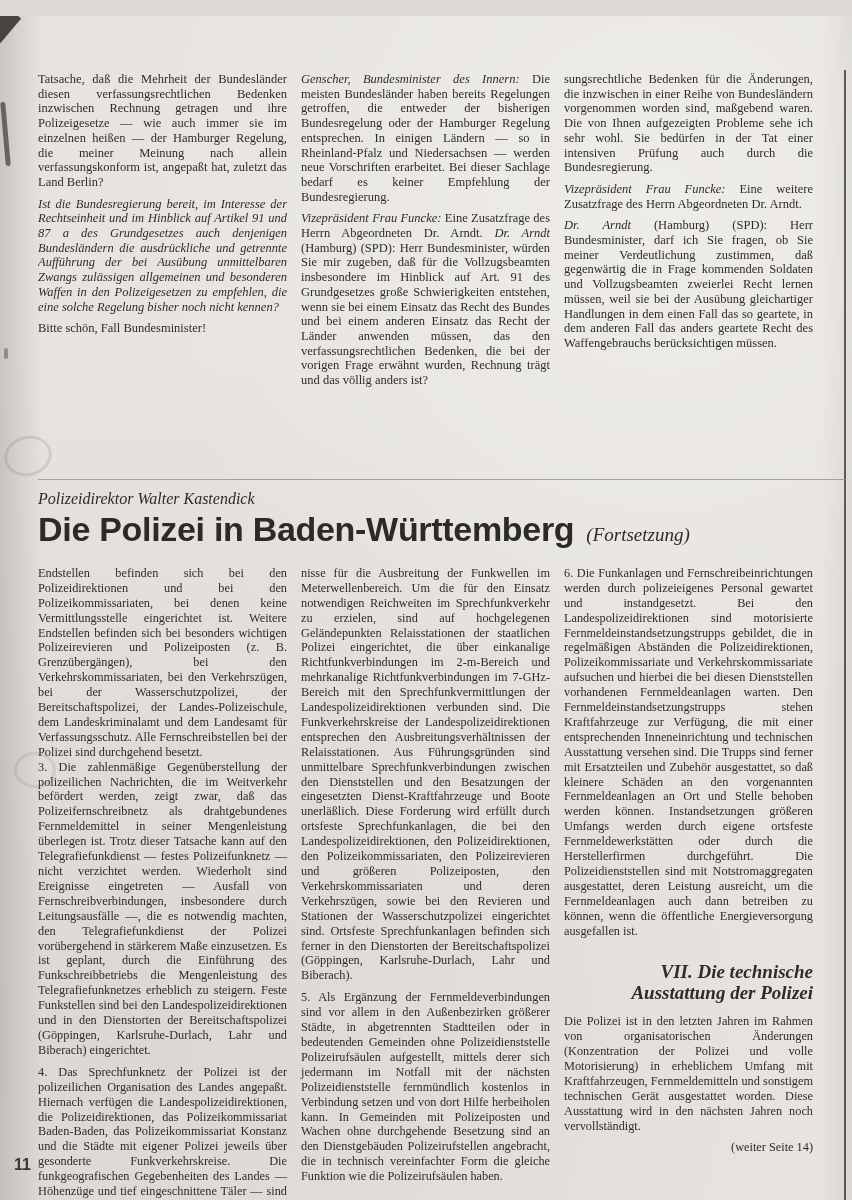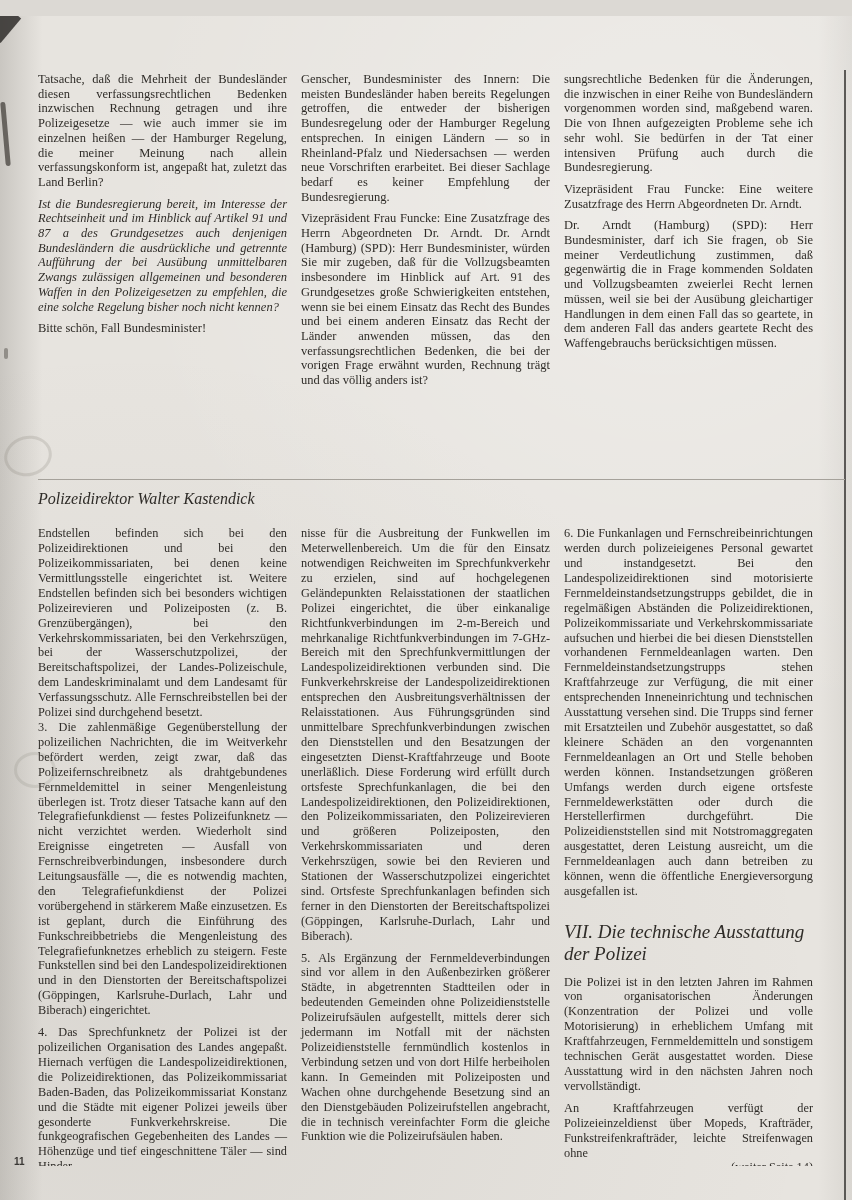--- a/index.html
+++ b/index.html
@@ -29,36 +29,36 @@
   .stamp-2{left:14px;top:736px;width:36px;height:30px;border:3px solid rgba(110,105,95,.15);}
 
   .content{position:absolute;left:38px;top:56px;width:775px;z-index:1;}
 
   .cols{display:flex;gap:14px;}
   .col{flex:1 1 0;min-width:0;text-align:justify;hyphens:auto;-webkit-hyphens:auto;}
 
   .debate{height:402px;overflow:hidden;font-size:12.5px;line-height:14.7px;}
   .para{margin:0 0 7px;}
   .para:last-child{margin-bottom:0;}
-  .it{}
+  .it{font-style:italic;}
   .quote{font-style:italic;}
   .flush{margin-bottom:0;}
   .noteright{text-align:right;margin-top:0;}
-  .heading{font-style:italic;font-weight:normal;font-size:19px;line-height:1.15;margin:22px 0 10px;text-align:left;hyphens:none;}
+  .heading{font-style:italic;font-weight:bold;font-size:19px;line-height:1.15;margin:22px 0 10px;text-align:right;hyphens:none;}
 
   .divider{border:0;border-top:1px solid #a5a19a;width:807px;margin:5px 0 0;}
 
   .article-head{margin-top:9px;}
   .kicker{font-style:italic;font-size:16px;line-height:1.2;color:#2e2b27;}
   .headline{margin:4px 0 0;font-family:"Liberation Sans","DejaVu Sans",sans-serif;font-weight:700;font-size:34px;line-height:1.05;letter-spacing:-.3px;color:#2c2a27;white-space:nowrap;}
   .headline .cont{font-family:"Liberation Serif","DejaVu Serif",serif;font-weight:normal;font-style:italic;font-size:19px;letter-spacing:0;margin-left:12px;}
 
   .article{margin-top:18px;height:640px;overflow:hidden;font-size:12.3px;line-height:14.9px;}
 
-  .page-number{position:absolute;left:14px;top:1140px;font-family:"Liberation Sans","DejaVu Sans",sans-serif;font-weight:700;font-size:10px;color:#3a3835;z-index:1;}
+  .page-number{position:absolute;left:14px;top:1140px;font-family:"Liberation Sans","DejaVu Sans",sans-serif;font-weight:700;font-size:16px;color:#3a3835;z-index:1;}
 </style>
 </head>
 <body>
 
 <div class="page">
 
   <div class="mark-corner"></div>
   <div class="mark-streak"></div>
   <div class="mark-dot"></div>
   <div class="stamp stamp-1"></div>
@@ -81,37 +81,37 @@
           <p class="para"><span>sungsrechtliche Bedenken für die Änderungen, die inzwischen in einer Reihe von Bundesländern vorgenommen worden sind, maßgebend waren. Die von Ihnen aufgezeigten Probleme sehe ich sehr wohl. Sie bedürfen in der Tat einer intensiven Prüfung auch durch die Bundesregierung.</span></p>
           <p class="para"><span class="it">Vizepräsident Frau Funcke:</span><span> Eine weitere Zusatzfrage des Herrn Abgeordneten Dr. Arndt.</span></p>
           <p class="para"><span class="it">Dr. Arndt</span><span> (Hamburg) (SPD): Herr Bundesminister, darf ich Sie fragen, ob Sie meiner Verdeutlichung zustimmen, daß gegenwärtig die in Frage kommenden Soldaten und Vollzugsbeamten zweierlei Recht lernen müssen, weil sie bei der Ausübung gleichartiger Handlungen in dem einen Fall das so geartete, in dem anderen Fall das anders geartete Recht des Waffengebrauchs berücksichtigen müssen.</span></p>
         </div>
     </section>
 
     <hr class="divider">
 
     <header class="article-head">
       <div class="kicker">Polizeidirektor Walter Kastendick</div>
+      <h1 class="headline"><span>Die Polizei in Baden-Württemberg</span><span class="cont">(Fortsetzung)</span></h1>
     </header>
 
     <section class="cols article">
       <div class="col">
           <p class="para flush"><span>Endstellen befinden sich bei den Polizeidirektionen und bei den Polizeikommissariaten, bei denen keine Vermittlungsstelle eingerichtet ist. Weitere Endstellen befinden sich bei besonders wichtigen Polizeirevieren und Polizeiposten (z. B. Grenzübergängen), bei den Verkehrskommissariaten, bei den Verkehrszügen, bei der Wasserschutzpolizei, der Bereitschaftspolizei, der Landes-Polizeischule, dem Landeskriminalamt und dem Landesamt für Verfassungsschutz. Alle Fernschreibstellen bei der Polizei sind durchgehend besetzt.</span></p>
           <p class="para"><span>3. Die zahlenmäßige Gegenüberstellung der polizeilichen Nachrichten, die im Weitverkehr befördert werden, zeigt zwar, daß das Polizeifernschreibnetz als drahtgebundenes Fernmeldemittel in seiner Mengenleistung überlegen ist. Trotz dieser Tatsache kann auf den Telegrafiefunkdienst — festes Polizeifunknetz — nicht verzichtet werden. Wiederholt sind Ereignisse eingetreten — Ausfall von Fernschreibverbindungen, insbesondere durch Leitungsausfälle —, die es notwendig machten, den Telegrafiefunkdienst der Polizei vorübergehend in stärkerem Maße einzusetzen. Es ist geplant, durch die Einführung des Funkschreibbetriebs die Mengenleistung des Telegrafiefunknetzes erheblich zu steigern. Feste Funkstellen sind bei den Landespolizeidirektionen und in den Dienstorten der Bereitschaftspolizei (Göppingen, Karlsruhe-Durlach, Lahr und Biberach) eingerichtet.</span></p>
           <p class="para"><span>4. Das Sprechfunknetz der Polizei ist der polizeilichen Organisation des Landes angepaßt. Hiernach verfügen die Landespolizeidirektionen, die Polizeidirektionen, das Polizeikommissariat Baden-Baden, das Polizeikommissariat Konstanz und die Städte mit eigener Polizei jeweils über gesonderte Funkverkehrskreise. Die funkgeografischen Gegebenheiten des Landes — Höhenzüge und tief eingeschnittene Täler — sind Hinder-</span></p>
         </div>
       <div class="col">
           <p class="para"><span>nisse für die Ausbreitung der Funkwellen im Meterwellenbereich. Um die für den Einsatz notwendigen Reichweiten im Sprechfunkverkehr zu erzielen, sind auf hochgelegenen Geländepunkten Relaisstationen der staatlichen Polizei eingerichtet, die über einkanalige Richtfunkverbindungen im 2-m-Bereich und mehrkanalige Richtfunkverbindungen im 7-GHz-Bereich mit den Sprechfunkvermittlungen der Landespolizeidirektionen verbunden sind. Die Funkverkehrskreise der Landespolizeidirektionen entsprechen den Ausbreitungsverhältnissen der Relaisstationen. Aus Führungsgründen sind unmittelbare Sprechfunkverbindungen zwischen den Dienststellen und den Besatzungen der eingesetzten Dienst-Kraftfahrzeuge und Boote unerläßlich. Diese Forderung wird erfüllt durch ortsfeste Sprechfunkanlagen, die bei den Landespolizeidirektionen, den Polizeidirektionen, den Polizeikommissariaten, den Polizeirevieren und größeren Polizeiposten, den Verkehrskommissariaten und deren Verkehrszügen, sowie bei den Revieren und Stationen der Wasserschutzpolizei eingerichtet sind. Ortsfeste Sprechfunkanlagen befinden sich ferner in den Dienstorten der Bereitschaftspolizei (Göppingen, Karlsruhe-Durlach, Lahr und Biberach).</span></p>
           <p class="para"><span>5. Als Ergänzung der Fernmeldeverbindungen sind vor allem in den Außenbezirken größerer Städte, in abgetrennten Stadtteilen oder in bedeutenden Gemeinden ohne Polizeidienststelle Polizeirufsäulen aufgestellt, mittels derer sich jedermann im Notfall mit der nächsten Polizeidienststelle fernmündlich kostenlos in Verbindung setzen und von dort Hilfe herbeiholen kann. In Gemeinden mit Polizeiposten und Wachen ohne durchgehende Besetzung sind an den Dienstgebäuden Polizeirufstellen angebracht, die in technisch vereinfachter Form die gleiche Funktion wie die Polizeirufsäulen haben.</span></p>
         </div>
       <div class="col">
           <p class="para"><span>6. Die Funkanlagen und Fernschreibeinrichtungen werden durch polizeieigenes Personal gewartet und instandgesetzt. Bei den Landespolizeidirektionen sind motorisierte Fernmeldeinstandsetzungstrupps gebildet, die in regelmäßigen Abständen die Polizeidirektionen, Polizeikommissariate und Verkehrskommissariate aufsuchen und hierbei die bei diesen Dienststellen vorhandenen Fernmeldeanlagen warten. Den Fernmeldeinstandsetzungstrupps stehen Kraftfahrzeuge zur Verfügung, die mit einer entsprechenden Inneneinrichtung und technischen Ausstattung versehen sind. Die Trupps sind ferner mit Ersatzteilen und Zubehör ausgestattet, so daß kleinere Schäden an den vorgenannten Fernmeldeanlagen an Ort und Stelle behoben werden können. Instandsetzungen größeren Umfangs werden durch eigene ortsfeste Fernmeldewerkstätten oder durch die Herstellerfirmen durchgeführt. Die Polizeidienststellen sind mit Notstromaggregaten ausgestattet, deren Leistung ausreicht, um die Fernmeldeanlagen auch dann betreiben zu können, wenn die öffentliche Energieversorgung ausgefallen ist.</span></p>
           <h3 class="para heading"><span>VII. Die technische Ausstattung der Polizei</span></h3>
           <p class="para"><span>Die Polizei ist in den letzten Jahren im Rahmen von organisatorischen Änderungen (Konzentration der Polizei und volle Motorisierung) in erheblichem Umfang mit Kraftfahrzeugen, Fernmeldemitteln und sonstigem technischen Gerät ausgestattet worden. Diese Ausstattung wird in den nächsten Jahren noch vervollständigt.</span></p>
-          <p class="para flush"><span>An Kraftfahrzeugen verfügt der Polizeieinzeldienst über Mopeds, Krafträder, Funkstreifenkrafträder, leichte Streifenwagen ohne</span></p>
           <p class="para noteright"><span>(weiter Seite 14)</span></p>
         </div>
     </section>
 
   </div>
 
   <div class="page-number">11</div>
 
 </div>
 

